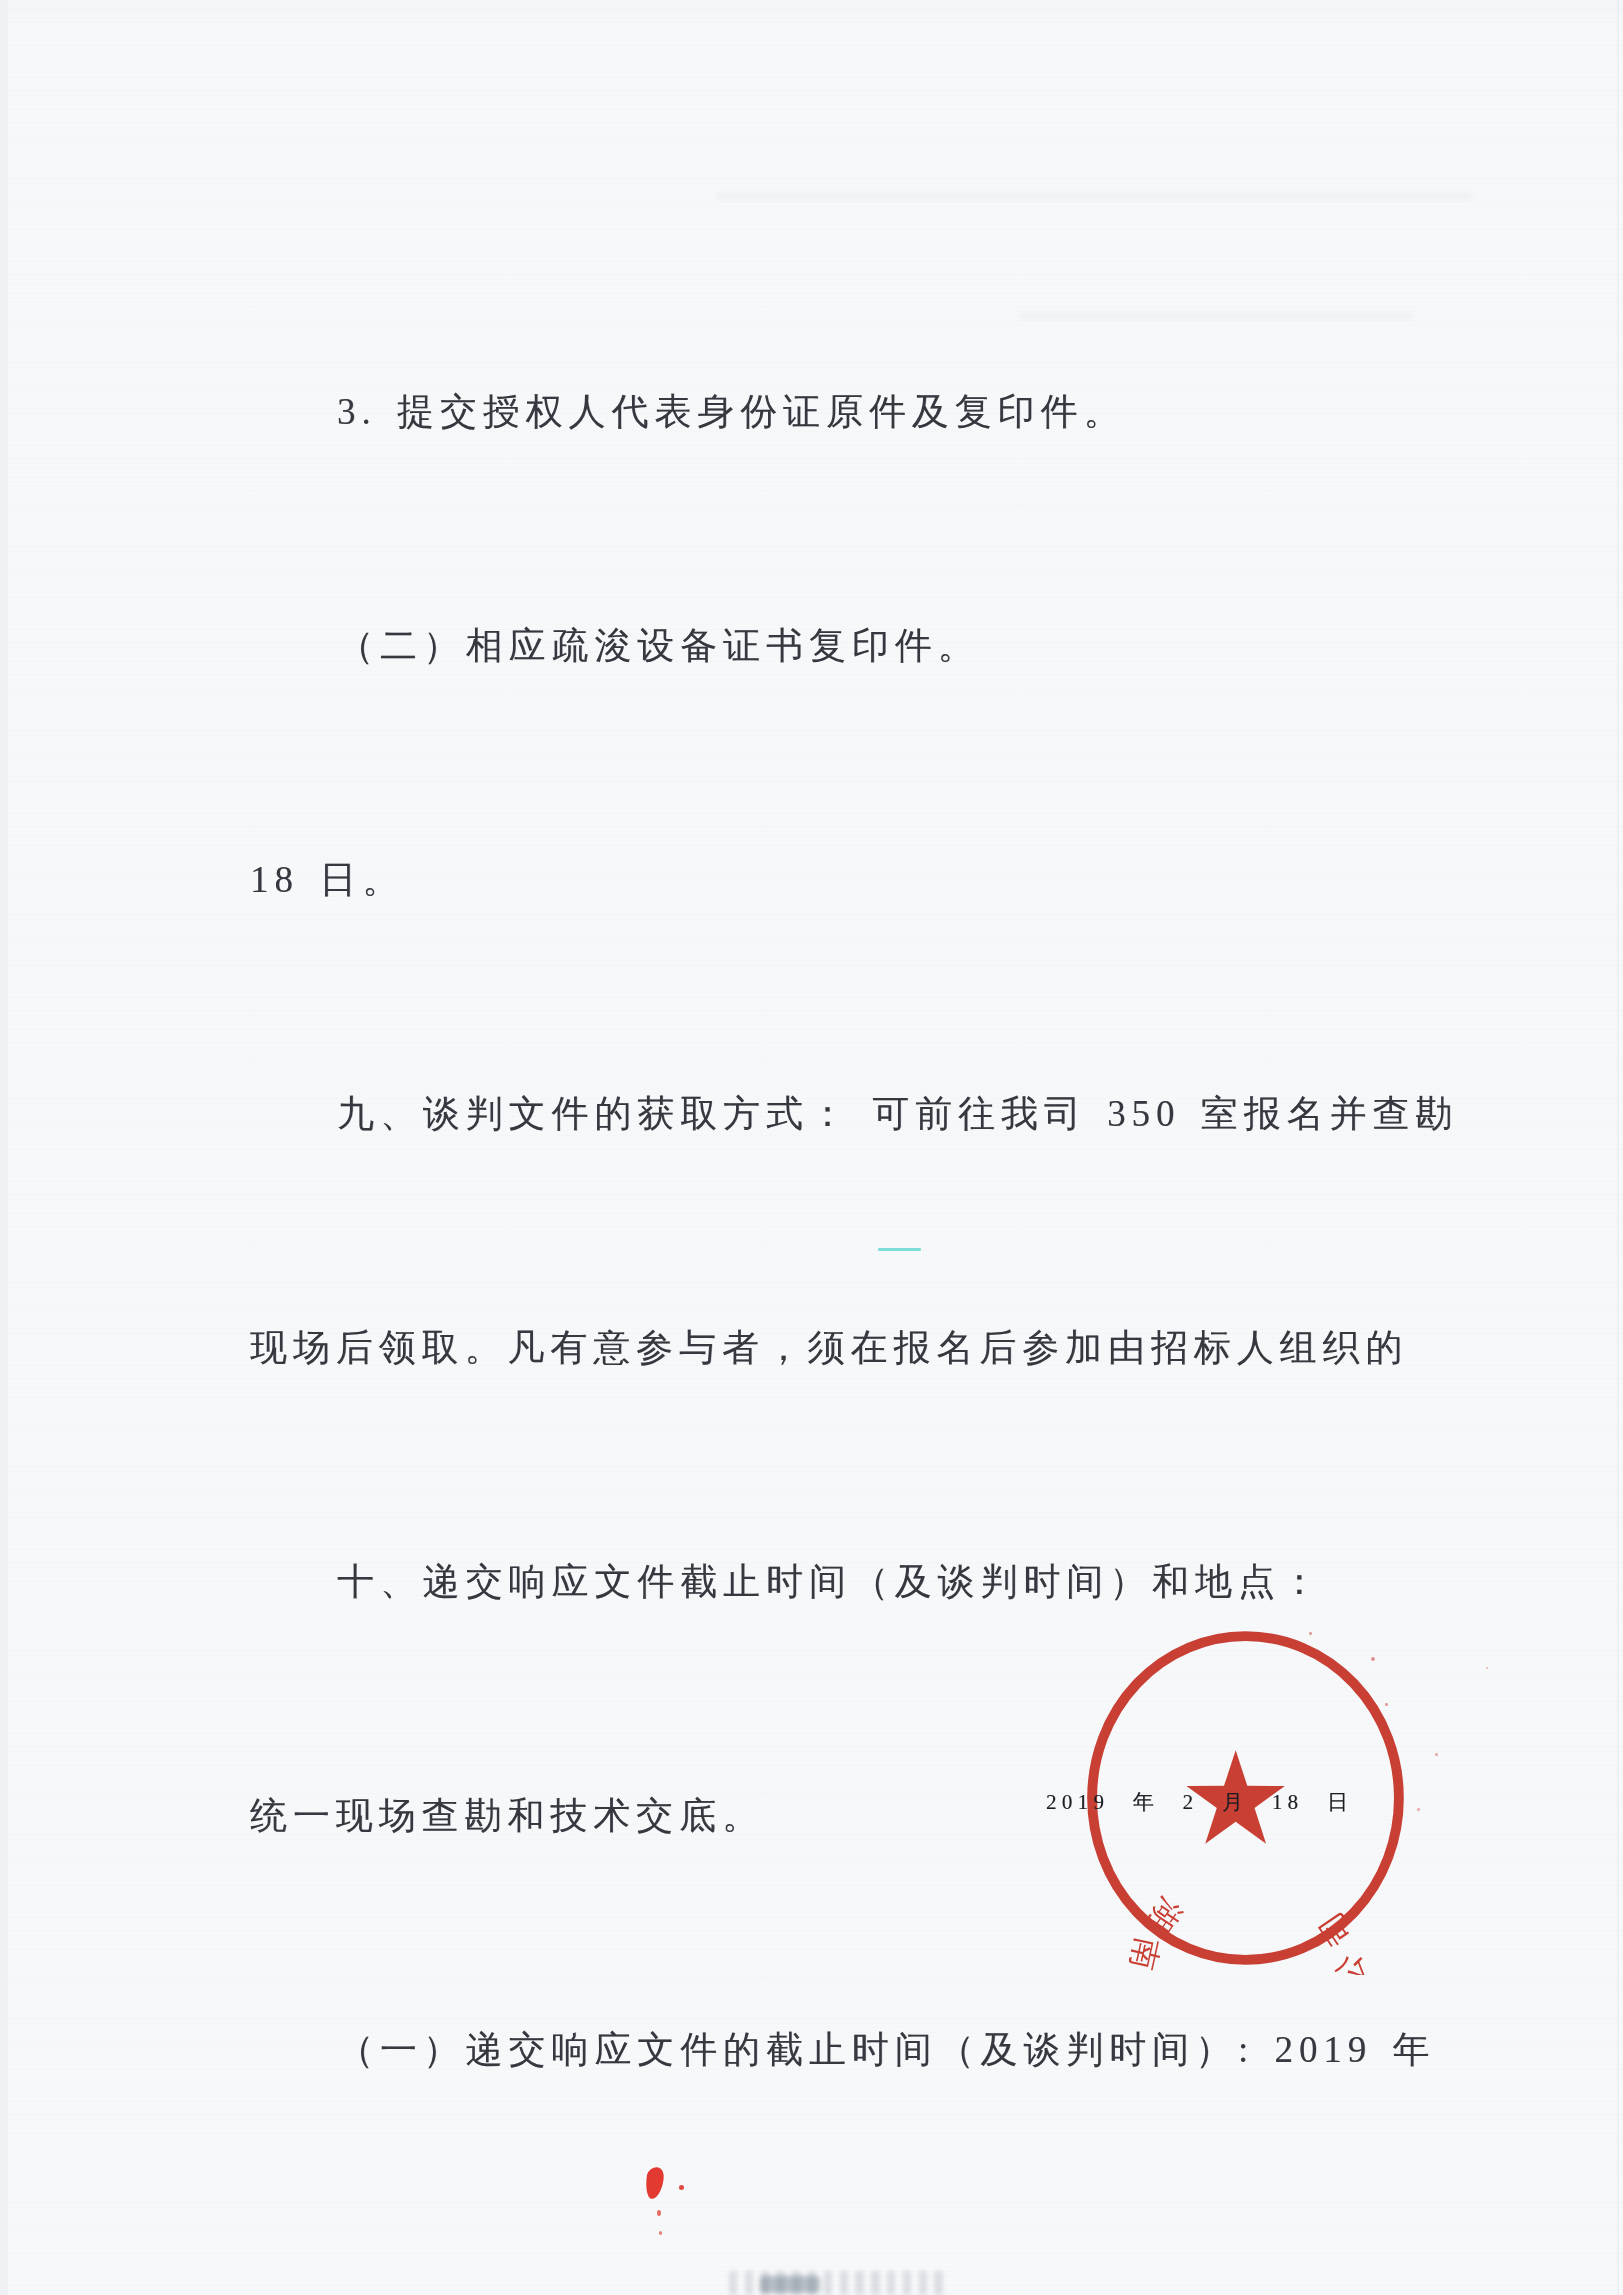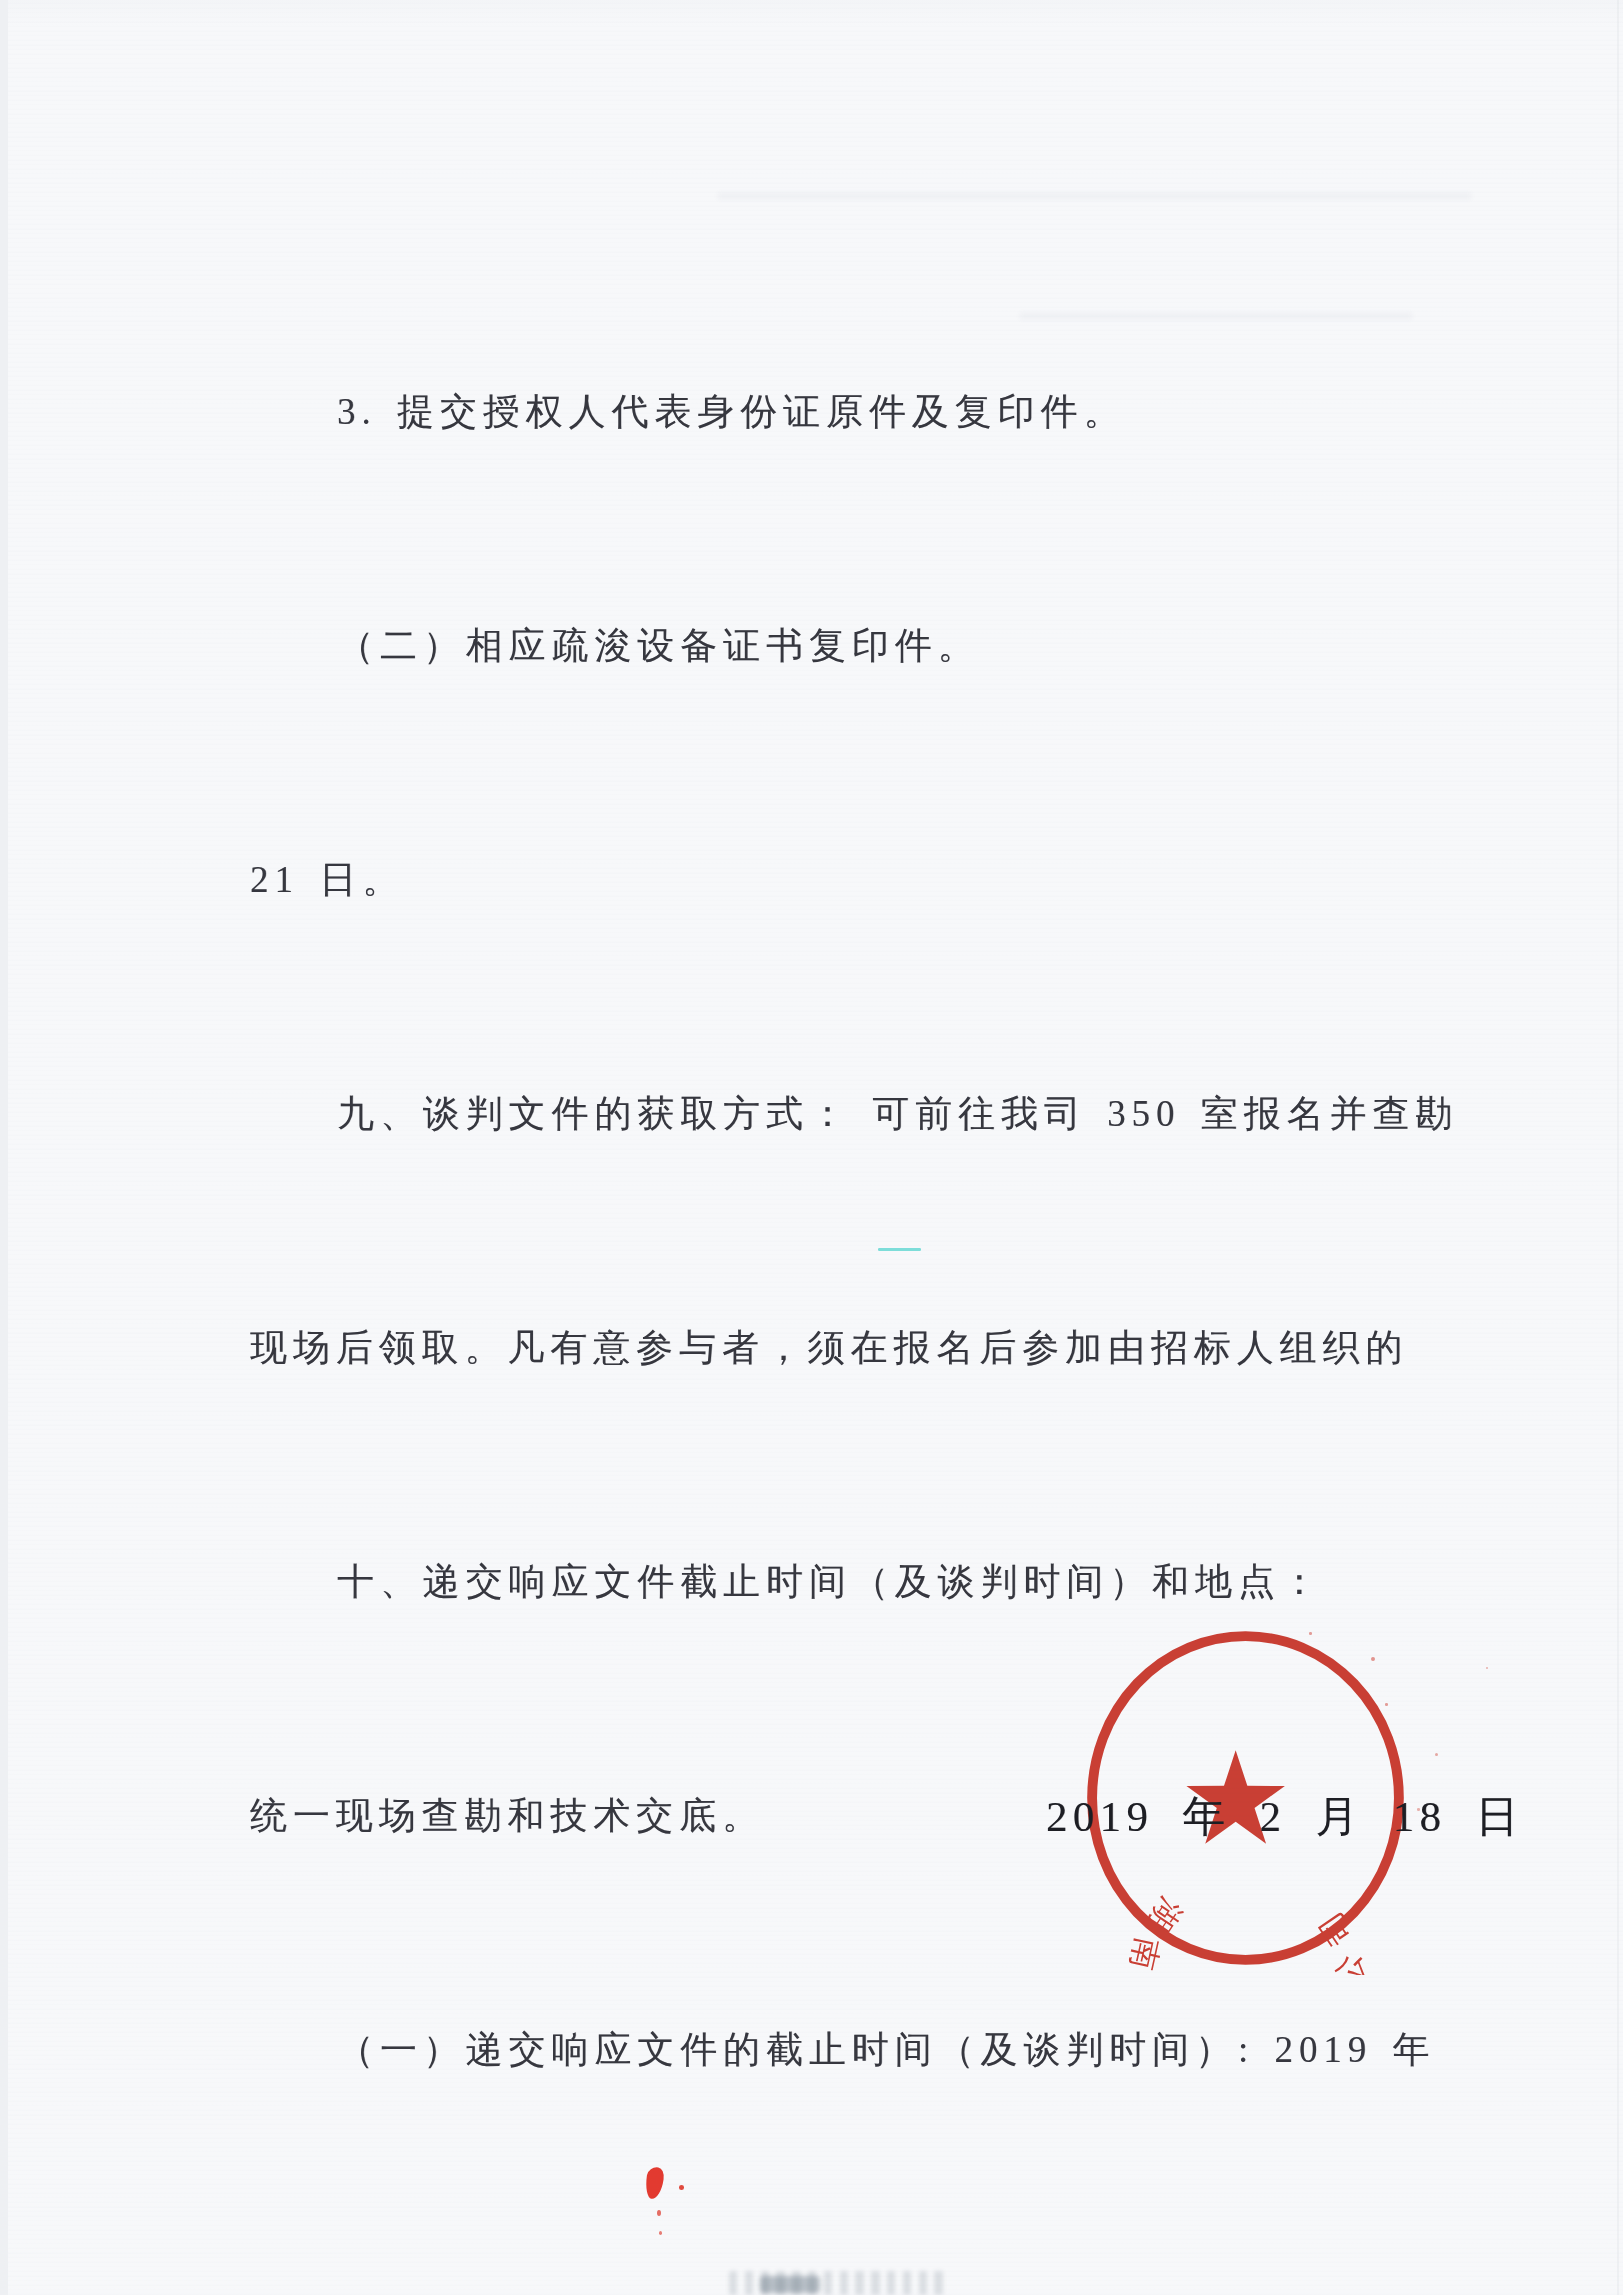--- a/index.html
+++ b/index.html
@@ -25,21 +25,21 @@
     letter-spacing:5.9px;word-spacing:5.3px;
     color:#36373f;
     text-shadow:0.4px 0.4px 0.3px rgba(54,55,63,0.35);
     white-space:pre;
   }
   .line{height:78px;}
   .line.indent{padding-left:87px;}
   
   #sigdate{
     position:absolute;left:1038px;top:1788px;
-    font-size:43px;letter-spacing:5.3px;word-spacing:13px;
+    font-size:21px;letter-spacing:5.3px;word-spacing:13px;
     color:#1d1e24;white-space:pre;z-index:6;
     text-shadow:0.4px 0.4px 0.3px rgba(29,30,36,0.4);
   }
   
   #seal{
     position:absolute;left:1067px;top:1621px;width:341px;height:354px;
     z-index:4;mix-blend-mode:multiply;opacity:0.95;
     filter:blur(0.3px);
   }
   .speck{position:absolute;border-radius:50%;background:#cf4438;z-index:3;}
@@ -78,21 +78,21 @@
 
 <div id="page">
 
   <div class="ghost" style="left:709px;top:192px;width:755px;"></div>
   <div class="ghost" style="left:1011px;top:312px;width:394px;"></div>
   <div id="edgeline"></div>
 
   <div id="bodytext">
     <div class="line indent">3. 提交授权人代表身份证原件及复印件。</div>
     <div class="line indent">（二）相应疏浚设备证书复印件。</div>
-    <div class="line">21 日。</div>
+    <div class="line">18 日。</div>
     <div class="line indent">九、谈判文件的获取方式： 可前往我司 350 室报名并查勘</div>
     <div class="line">现场后领取。凡有意参与者，须在报名后参加由招标人组织的</div>
     <div class="line indent">十、递交响应文件截止时间（及谈判时间）和地点：</div>
     <div class="line">统一现场查勘和技术交底。</div>
     <div class="line indent">（一）递交响应文件的截止时间（及谈判时间）: 2019 年</div>
     
     
     
     
     

